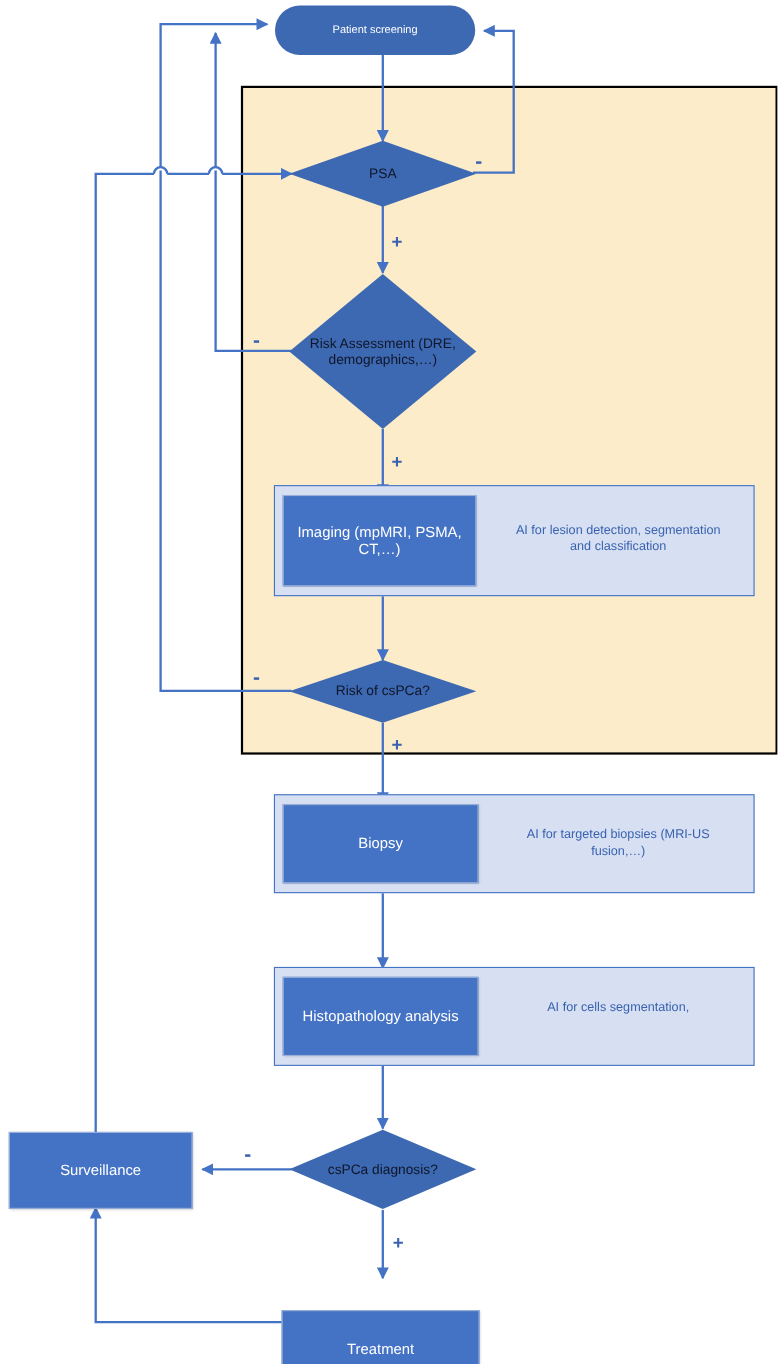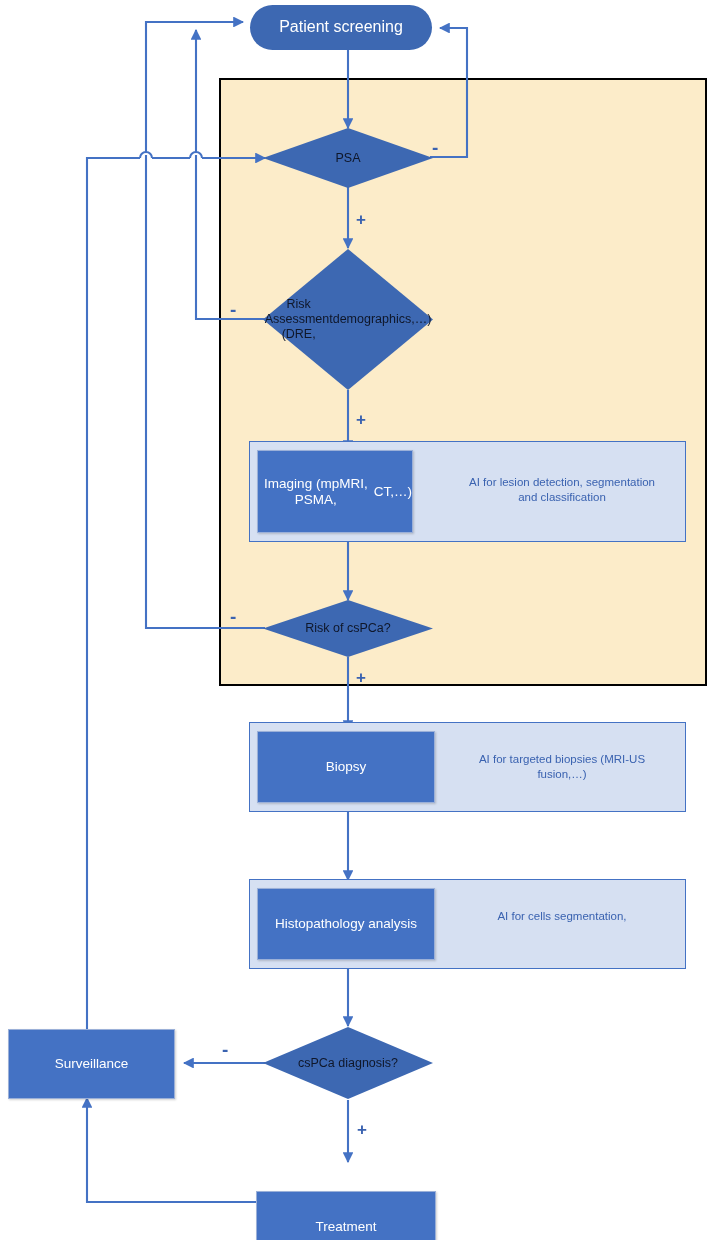--- a/index.html
+++ b/index.html
@@ -74,21 +74,21 @@
     background:#4472C4;
     border:1px solid #9BB0D8;
     font-size:13.5px;
     box-shadow:1px 1px 2px rgba(0,0,0,0.18);
   }
 
   
   .terminator{
     background:#3D68B2;
     border-radius:24px;
-    font-size:16px;
+    font-size:10px;
   }
 
   
   .diamond-wrap{
     position:absolute;
   }
   .diamond-wrap svg{
     position:absolute;
     left:0; top:0;
     display:block;
@@ -179,28 +179,28 @@
     <svg width="172" height="62" viewBox="0 0 172 62" xmlns="http://www.w3.org/2000/svg">
       <polygon points="86,1 171,31 86,61 1,31" fill="#3D68B2"></polygon>
     </svg>
     <div class="diamond-label">PSA</div>
   </div>
 
   <div class="diamond-wrap" style="left:262px; top:248px; width:172px; height:143px;">
     <svg width="172" height="143" viewBox="0 0 172 143" xmlns="http://www.w3.org/2000/svg">
       <polygon points="86,1 171,71.5 86,142 1,71.5" fill="#3D68B2"></polygon>
     </svg>
-    <div class="diamond-label" style="justify-content:center;">
+    <div class="diamond-label" style="flex-direction:column;justify-content:center;">
       <span>Risk Assessment (DRE,</span>
       <span>demographics,…)</span>
     </div>
   </div>
 
   <div class="ai-panel" style="left:249px; top:441px; width:437px; height:101px;"></div>
-  <div class="node proc-box" style="left:257px; top:450px; width:156px; height:83px; flex-direction:row;">
+  <div class="node proc-box" style="left:257px; top:450px; width:176px; height:83px; flex-direction:column;">
     <span>Imaging (mpMRI, PSMA,</span>
     <span>CT,…)</span>
   </div>
   <div class="ai-panel-note" style="left:443px; top:475px; width:238px;">
     <div>AI for lesion detection, segmentation</div>
     <div>and classification</div>
   </div>
 
   <div class="diamond-wrap" style="left:262px; top:599px; width:172px; height:59px;">
     <svg width="172" height="59" viewBox="0 0 172 59" xmlns="http://www.w3.org/2000/svg">

